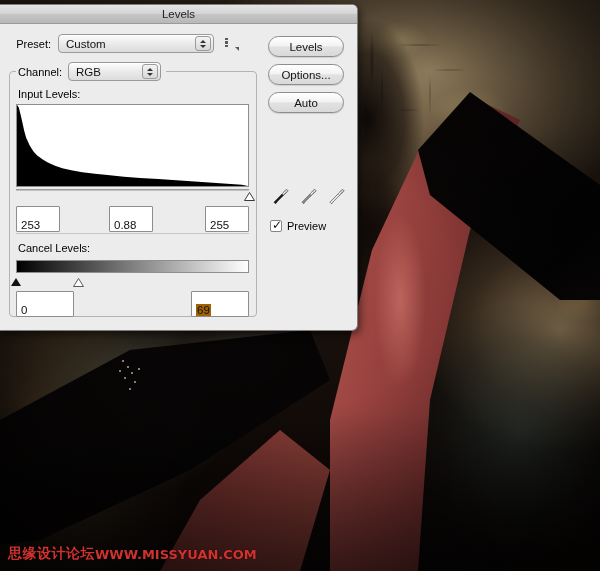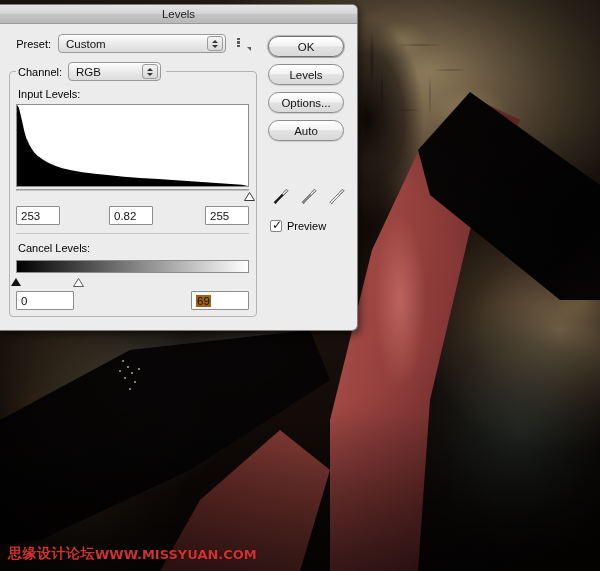--- a/index.html
+++ b/index.html
@@ -149,21 +149,21 @@
     position: absolute; right: 2px; top: 1px; width: 16px; height: 15px;
     background: linear-gradient(to bottom,#f4f4f4,#d8d8d8);
     border: 1px solid #9a9a9a; border-radius: 3px;
     display: flex; flex-direction: column; align-items: center; justify-content: center; gap: 2px;
   }
   .popup .stepper b {
     display: block; width: 0; height: 0; border-left: 3px solid transparent; border-right: 3px solid transparent;
   }
   .popup .stepper b.up { border-bottom: 3.5px solid #333; }
   .popup .stepper b.dn { border-top: 3.5px solid #333; }
-  .preset-popup { width: 168px; }
+  .preset-popup { width: 156px; }
 
   .flyout-icon {
     width: 13px; height: 13px; position: relative; margin-left: 4px;
   }
   .flyout-icon s {
     position: absolute; left: 4px; background: #5b5b5b; height: 1.6px; display: block;
   }
   .flyout-icon s:nth-child(1) { top: 1px; width: 8px; }
   .flyout-icon s:nth-child(2) { top: 4.5px; width: 8px; }
   .flyout-icon s:nth-child(3) { top: 8px; width: 6px; }
@@ -205,23 +205,23 @@
     position: absolute; left: 0; top: 0; width: 100%; height: 2px;
     background: #c3c3c3; border-top: 1px solid #9b9b9b;
   }
   .marker { position: absolute; top: 3px; width: 0; height: 0; }
   .marker.black { border-left: 5px solid transparent; border-right: 5px solid transparent; border-bottom: 8px solid #121212; }
   .tri-outline {
     position: absolute; top: 3px; width: 11px; height: 9px;
   }
 
   .num {
-    position: absolute; height: 19px; background: #fff;
+    position: absolute; height: 26px; background: #fff;
     border: 1px solid #8d8d8d; border-radius: 1px;
-    display: flex; align-items: center; padding: 0 4px;
+    display: flex; align-items: flex-end; padding: 0 4px;
     font-size: 11.5px; color: #111;
   }
   .num.sel { background: #fff; }
   .num.sel span.hl { background: #a16207; padding: 0 1px; }
 
   .in-lo  { left: 6px;   top: 134px; width: 44px; }
   .in-mid { left: 99px;  top: 134px; width: 44px; }
   .in-hi  { left: 195px; top: 134px; width: 44px; }
 
   .divider {
@@ -363,21 +363,21 @@
           <div class="track"></div>
           <svg class="tri-outline" id="in-white-marker" style="left: 227.5px;" viewBox="0 0 11 9">
             <polygon points="5.5,0.5 10.5,8.5 0.5,8.5" fill="#ffffff" stroke="#3a3a3a" stroke-width="1"></polygon>
           </svg>
         </div>
 
         <div class="num in-lo">
           <span>253</span>
         </div>
         <div class="num in-mid">
-          <span>0.82</span>
+          <span>0.88</span>
         </div>
         <div class="num in-hi">
           <span>255</span>
         </div>
 
         <div class="divider"></div>
 
         <span class="lbl output-label">Cancel Levels:</span>
 
         <div class="out-bar"></div>
@@ -392,23 +392,20 @@
         <div class="num out-lo">
           <span>0</span>
         </div>
         <div class="num out-hi sel">
           <span class="hl">69</span>
         </div>
 
       </div>
 
       <div class="btns">
-        <div class="btn default">
-          <span>OK</span>
-        </div>
         <div class="btn">
           <span>Levels</span>
         </div>
         <div class="btn spaced">
           <span>Options...</span>
         </div>
         <div class="btn spaced">
           <span>Auto</span>
         </div>
       </div>

